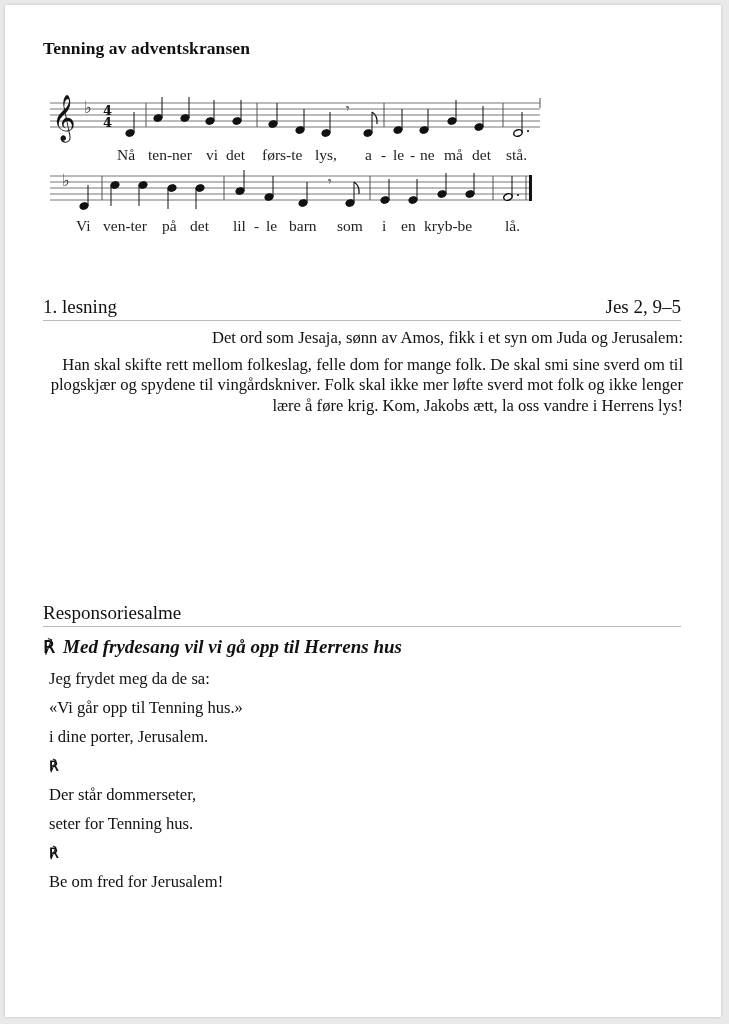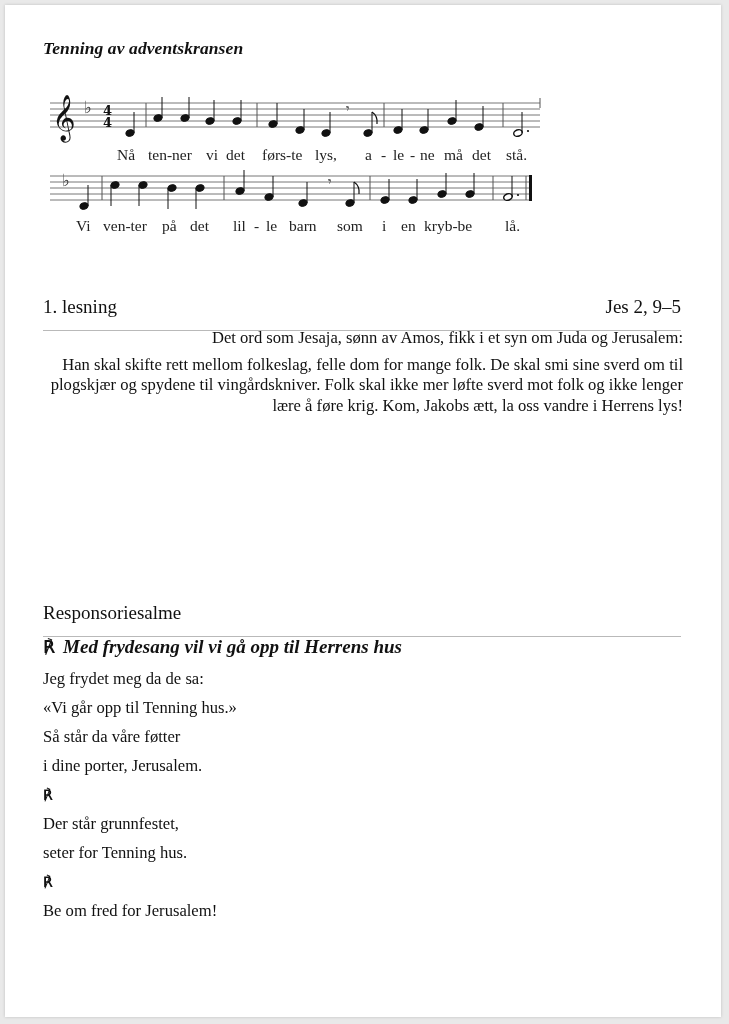--- a/index.html
+++ b/index.html
@@ -7,37 +7,37 @@
       width: 729px; height: 1024px; background: #e9e9e9;
       position: relative; overflow: hidden;
       font-family: "Liberation Serif", serif; color: #111;
     }
     .sheet {
       position: absolute; left: 5px; top: 5px; width: 716px; height: 1012px;
       background: #fff; box-shadow: 0 0 3px rgba(0,0,0,0.18);
     }
     .title {
       position: absolute; left: 43px; top: 38px;
-      font-weight: bold; font-size: 17.5px; letter-spacing: 0.1px; font-style: italic;
+      font-weight: bold; font-size: 17.5px; letter-spacing: 0.1px;
     }
     .score { position: absolute; left: 0; top: 0; }
     .lyric { font-family: "Liberation Serif", serif; font-size: 15.5px; fill: #222; }
     .section-head {
       position: absolute; left: 43px; width: 638px;
       border-bottom: 1px solid #b9b9b9;
-      font-size: 19px; line-height: 22px; padding-bottom: 12px;
+      font-size: 19px; line-height: 22px; padding-bottom: 2px;
       display: flex; justify-content: space-between;
     }
     .reading {
       position: absolute; left: 43px; width: 640px;
       font-size: 16.6px; line-height: 20.5px;
     }
     .reading p { margin: 0 0 6px 0; text-align: right; }
     .psalm {
-      position: absolute; left: 43px; width: 640px;
+      position: absolute; left: 49px; width: 640px;
       font-size: 16.6px;
     }
     .psalm .line { height: 29px; line-height: 22px; }
     .refrain-head {
       position: absolute; left: 43px; top: 636px;
       font-size: 19px; font-weight: bold; font-style: italic;
     }
     .r-sym { font-style: normal; font-weight: bold; font-family: "DejaVu Sans", sans-serif; font-size: 17px; margin-right: 8px; }
     .r-small { font-weight: bold; font-family: "DejaVu Sans", sans-serif; font-size: 14px; }
   </style>
@@ -220,20 +220,19 @@
   <span>Responsoriesalme</span>
 </div>
 
 <div class="refrain-head">
   <span class="r-sym">℟</span><span>Med frydesang vil vi gå opp til Herrens hus</span>
 </div>
 
 <div class="psalm" style="top:668px;">
   <div class="line">Jeg frydet meg da de sa:</div>
   <div class="line">«Vi går opp til Tenning hus.»</div>
-  <div class="line">Så står da våre føtter</div>
   <div class="line">i dine porter, Jerusalem.</div>
   <div class="line r-small">℟</div>
-  <div class="line">Der står grunnfestet,</div>
+  <div class="line">Der står dommerseter,</div>
   <div class="line">seter for Tenning hus.</div>
   <div class="line r-small">℟</div>
   <div class="line">Be om fred for Jerusalem!</div>
 </div>
 
 </body></html>

